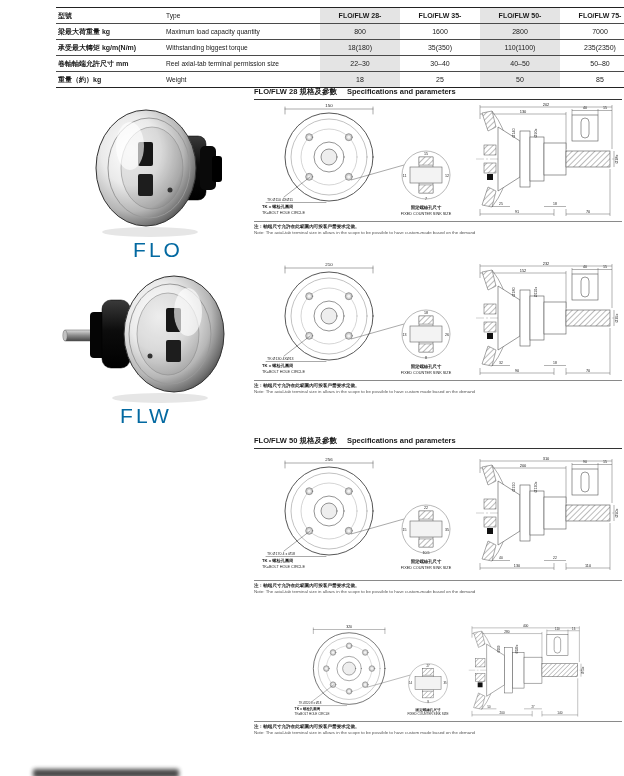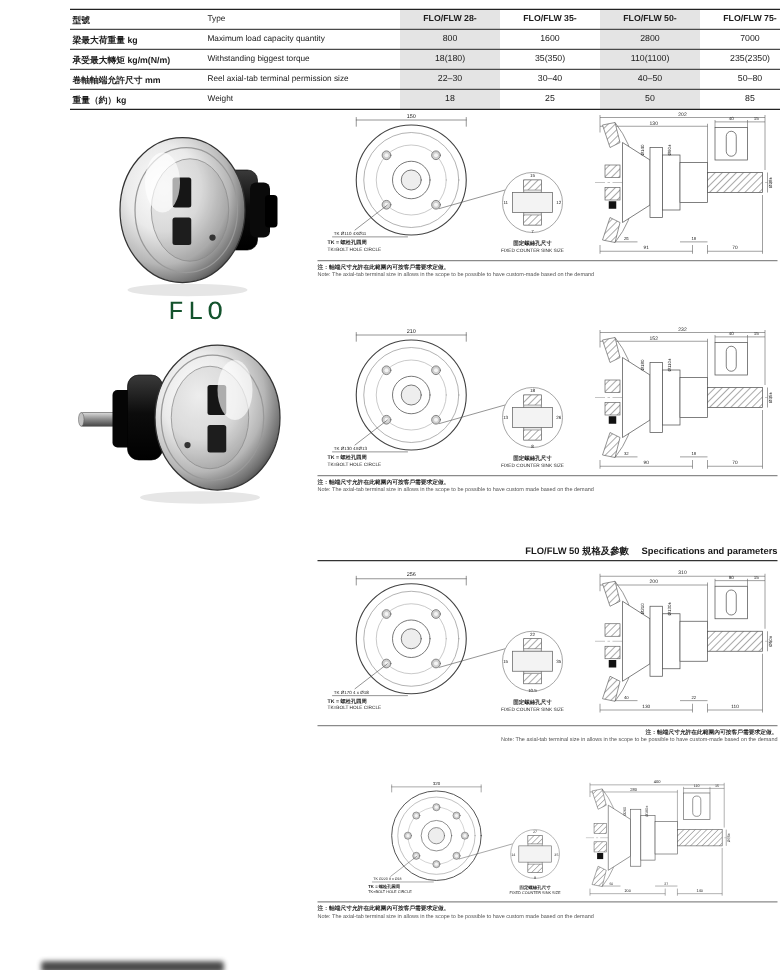--- a/index.html
+++ b/index.html
@@ -13,25 +13,25 @@
   td.cn{width:104px;font-weight:bold;font-size:7px;}
   td.en{width:152px;font-size:6.6px;}
   td.val{width:76px;text-align:center;font-size:7px;}
   td.model{font-weight:bold;}
   td.shade{background:#e4e4e4;}
 
   
   .photo{position:absolute;text-align:center;}
   #photo-flo{left:88px;top:106px;width:140px;}
   #photo-flw{left:60px;top:272px;width:172px;}
-  .pl{font-family:Liberation Mono, monospace;font-size:21px;letter-spacing:3px;color:#14532d;margin-top:-4px;}
+  .pl{font-family:Liberation Sans, sans-serif;font-size:21px;letter-spacing:3px;color:#0369a1;margin-top:-4px;}
 
   
   .sec{position:absolute;left:254px;width:368px;}
-  #sec0{top:87px;} #sec1{top:259px;} #sec2{top:436px;text-align:right;} #sec3{top:622px;}
+  #sec0{top:87px;} #sec1{top:259px;} #sec2{top:436px;} #sec3{top:622px;}
   .sec-title{font-size:7.5px;font-weight:bold;border-bottom:1.1px solid #333;padding-bottom:2px;white-space:nowrap;}
   .t-en{margin-left:10px;}
   svg.drawing{display:block;width:366px;height:118px;margin-top:1px;}
   #sec2 svg.drawing{height:128px;}
   #sec3 svg.drawing{height:96px;}
   .sec-note{border-top:1px solid #8a8a8a;margin-top:2px;padding-top:2px;line-height:1.25;}
   .n-cn{font-size:4.6px;font-weight:bold;color:#222;}
   .n-en{font-size:4.4px;color:#555;}
 
   .smudge{position:absolute;left:33px;top:769px;width:146px;height:9px;background:#1d1d1d;opacity:.8;filter:blur(2px);border-radius:2px;}
@@ -137,23 +137,27 @@
     <rect x="30" y="40" width="18" height="46" rx="4" fill="#050505"></rect>
     <rect x="42" y="28" width="28" height="68" rx="9" fill="url(#hubg)" stroke="#000" stroke-width="0.5"></rect>
     <ellipse cx="114" cy="62" rx="50" ry="58" fill="url(#chrome)" stroke="#333" stroke-width="1"></ellipse>
     <ellipse cx="110" cy="62" rx="41" ry="50" fill="none" stroke="#999" stroke-width="1"></ellipse>
     <ellipse cx="108" cy="62" rx="31" ry="41" fill="rgba(0,0,0,0.07)" stroke="#8a8a8a" stroke-width="0.6"></ellipse>
     <rect x="106" y="36" width="15" height="24" rx="2" fill="#161616"></rect>
     <rect x="106" y="68" width="15" height="22" rx="2" fill="#1d1d1d"></rect>
     <circle cx="90" cy="84" r="2.5" fill="#333"></circle>
     <ellipse cx="128" cy="40" rx="14" ry="24" fill="#ffffff" opacity="0.65"></ellipse>
   </svg>
+  <div class="pl">FLW</div>
 </div>
 
 <div class="sec" id="sec0">
+  <div class="sec-title">
+    <span class="t-cn">FLO/FLW 28 規格及參數</span><span class="t-en">Specifications and parameters</span>
+  </div>
   <svg class="drawing" viewBox="0 0 366 118">
 
     <g stroke-linecap="round">
       <line x1="31" y1="8" x2="119" y2="8" stroke="#555" stroke-width="0.5"></line>
       <line x1="31" y1="6" x2="31" y2="13" stroke="#555" stroke-width="0.5"></line>
       <line x1="119" y1="6" x2="119" y2="13" stroke="#555" stroke-width="0.5"></line>
       <text x="75" y="6" font-size="4.4" text-anchor="middle">150</text>
       <circle cx="75" cy="56" r="44" fill="#fff" stroke="#444" stroke-width="0.9"></circle>
       <circle cx="75" cy="56" r="38" fill="none" stroke="#999" stroke-width="0.6"></circle>
       <circle cx="75" cy="56" r="28" fill="none" stroke="#aaa" stroke-width="0.5"></circle>

